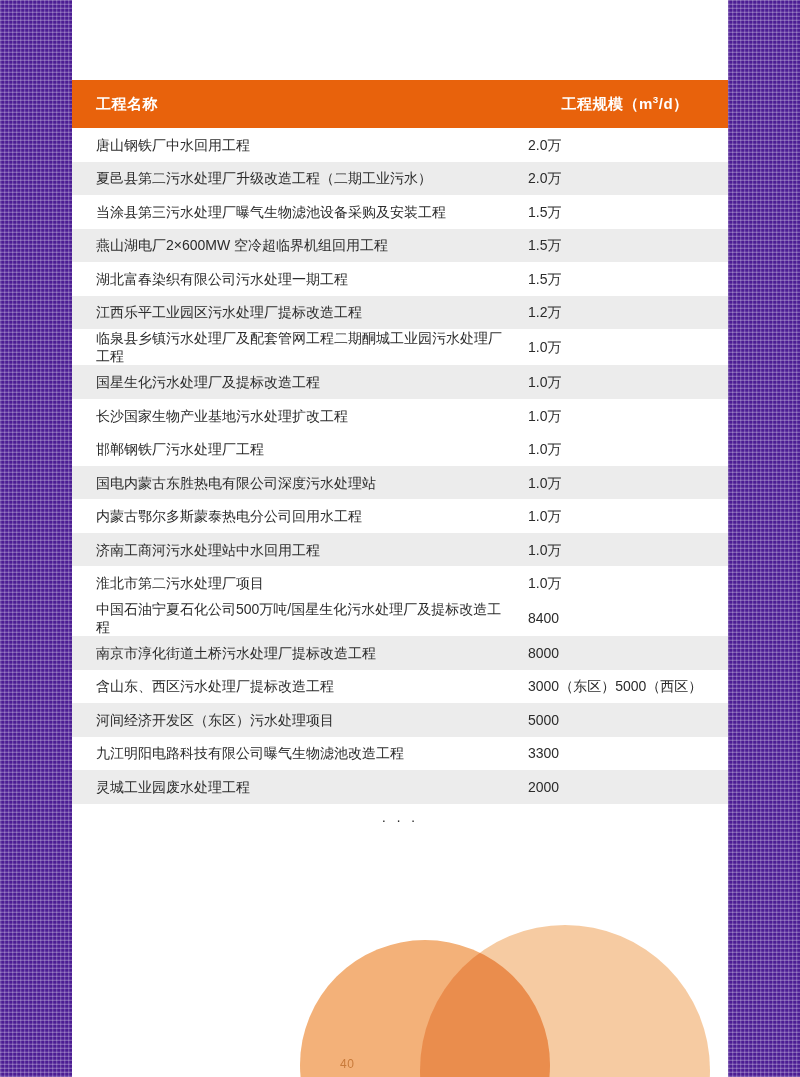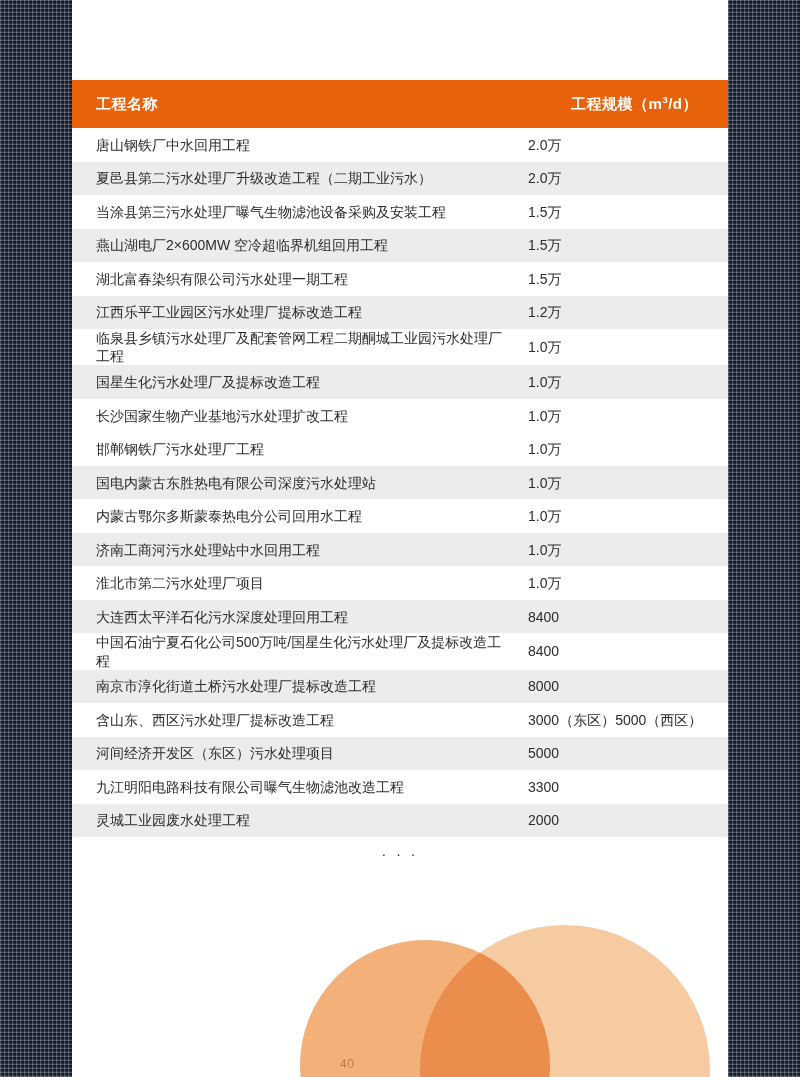--- a/index.html
+++ b/index.html
@@ -12,21 +12,21 @@
     background: #f2f0ee;
     font-family: "Liberation Sans", sans-serif;
     position: relative;
     overflow: hidden;
   }
   .page {
     position: absolute;
     left: 0; top: 0;
     width: 800px;
     height: 1077px;
-    background: #0f172a;
+    background: #4c1d95;
     overflow: hidden;
   }
   
   .texture {
     position: absolute;
     inset: 0;
     background-image:
       repeating-linear-gradient(0deg, rgba(255,255,255,0.35) 0px, rgba(255,255,255,0) 2px, rgba(0,0,0,0.015) 3px, rgba(255,255,255,0) 4px),
       repeating-linear-gradient(90deg, rgba(255,255,255,0.3) 0px, rgba(255,255,255,0) 2px, rgba(0,0,0,0.012) 3px, rgba(255,255,255,0) 4px);
     pointer-events: none;
@@ -89,21 +89,21 @@
     background: #e8620c;
     color: #ffffff;
     font-size: 15px;
     font-weight: bold;
     height: 48px;
     padding: 0 24px;
     text-align: left;
     letter-spacing: 0.5px;
   }
   table.data-table th.col-scale {
-    text-align: right;
+    text-align: center;
     padding-right: 30px;
   }
   table.data-table td {
     font-size: 14px;
     color: #2b2b2b;
     height: 33.5px;
     padding: 0 24px;
     vertical-align: middle;
     line-height: 1.3;
   }
@@ -205,24 +205,20 @@
           <td class="col-scale">1.0万</td>
         </tr>
         <tr class="row-odd">
           <td>济南工商河污水处理站中水回用工程</td>
           <td class="col-scale">1.0万</td>
         </tr>
         <tr class="row-even">
           <td>淮北市第二污水处理厂项目</td>
           <td class="col-scale">1.0万</td>
         </tr>
-        <tr class="row-odd">
-          <td>大连西太平洋石化污水深度处理回用工程</td>
-          <td class="col-scale">8400</td>
-        </tr>
         <tr class="row-even">
           <td>中国石油宁夏石化公司500万吨/国星生化污水处理厂及提标改造工程</td>
           <td class="col-scale">8400</td>
         </tr>
         <tr class="row-odd">
           <td>南京市淳化街道土桥污水处理厂提标改造工程</td>
           <td class="col-scale">8000</td>
         </tr>
         <tr class="row-even">
           <td>含山东、西区污水处理厂提标改造工程</td>

